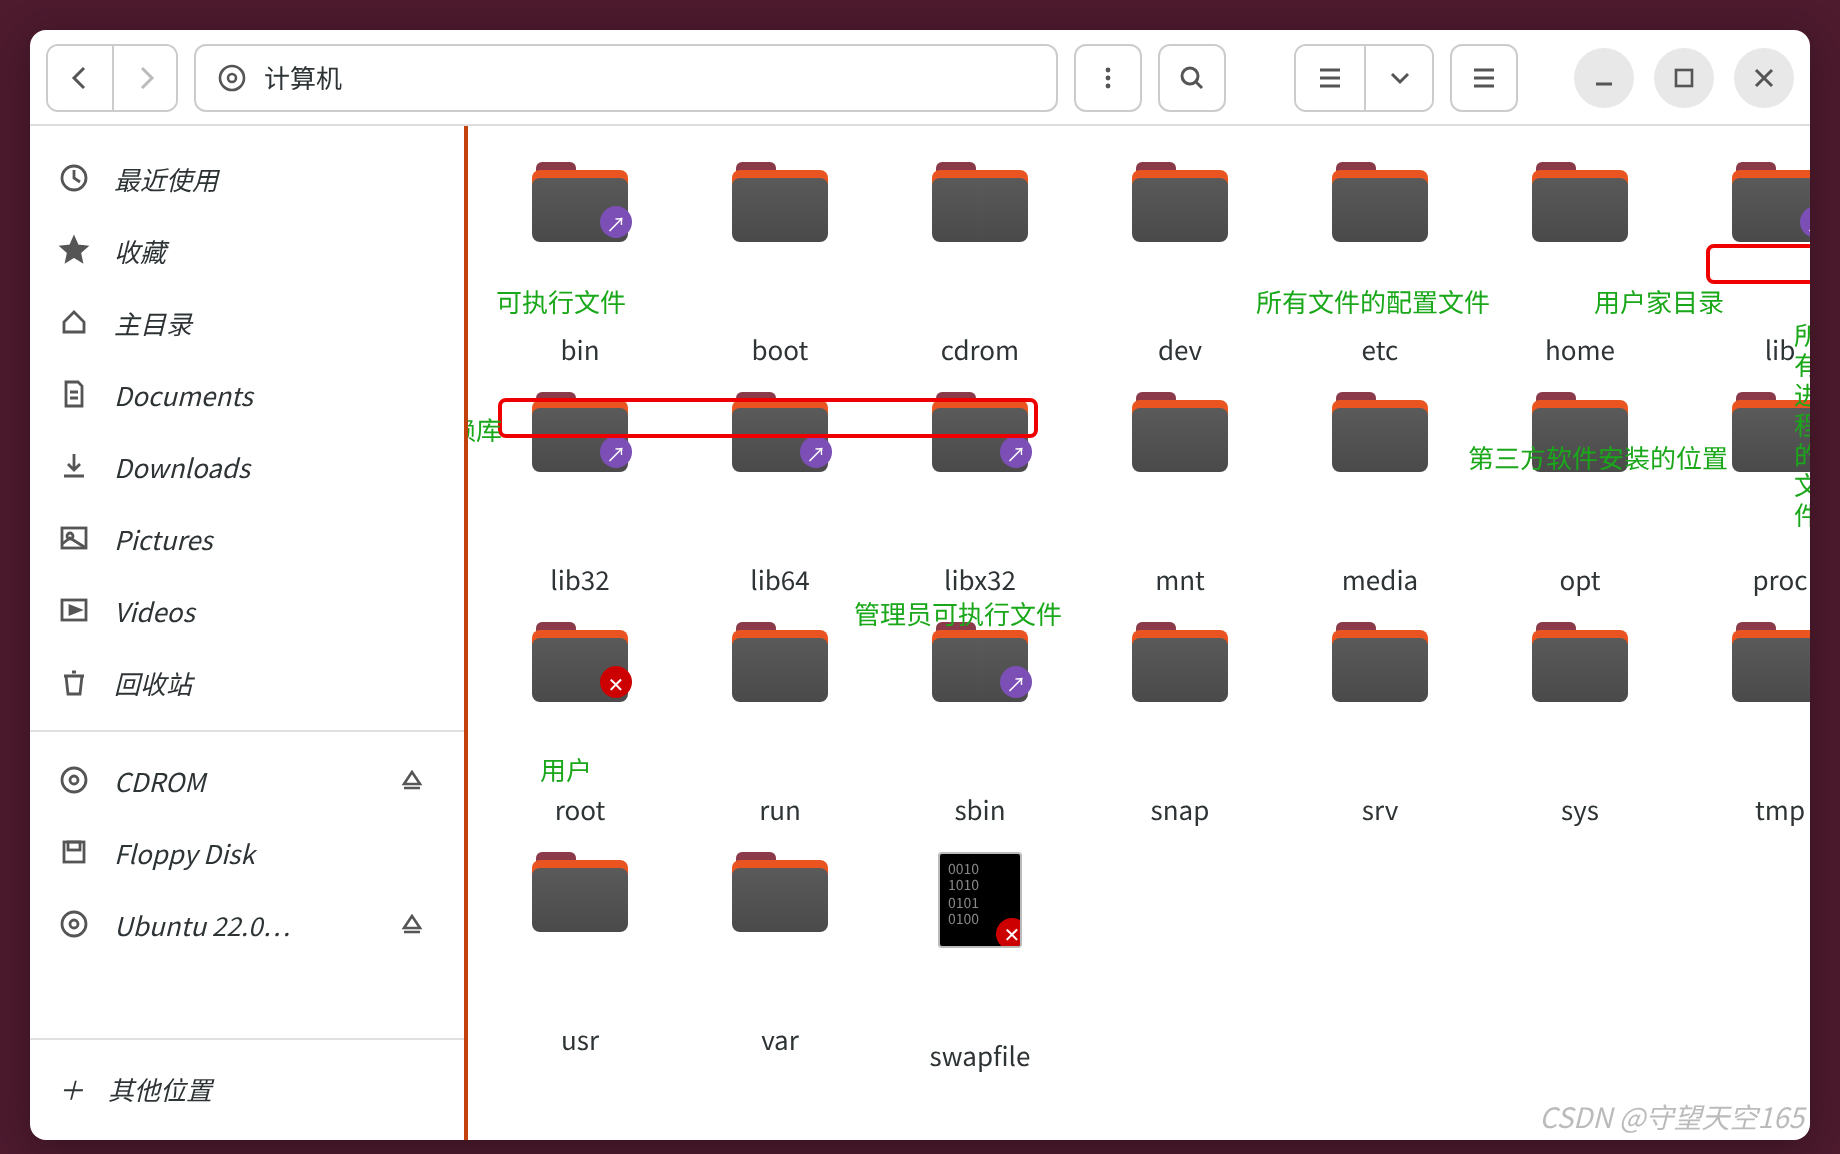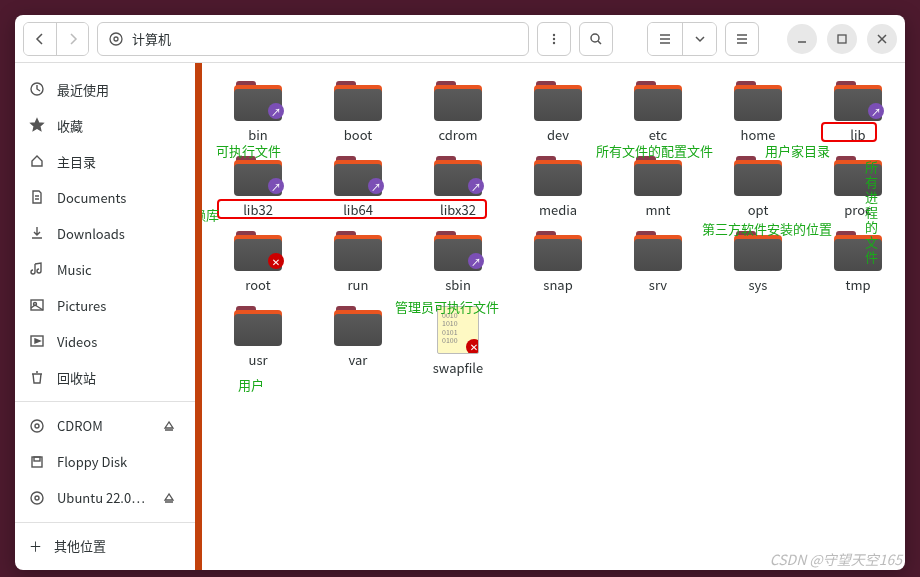--- a/index.html
+++ b/index.html
@@ -9,39 +9,39 @@
 .nav-btns { display: flex; border: 1px solid #ccc; border-radius: 6px; overflow: hidden; }
 .nav-btn { width: 32px; height: 32px; display: flex; align-items: center; justify-content: center; background: #fff; cursor: pointer; }
 .nav-btn + .nav-btn { border-left: 1px solid #ccc; }
 .pathbar { flex: 1; height: 34px; border: 1px solid #ccc; border-radius: 6px; display: flex; align-items: center; padding: 0 10px; gap: 8px; }
 .tb-btn { width: 34px; height: 34px; border: 1px solid #ccc; border-radius: 6px; display: flex; align-items: center; justify-content: center; background: #fff; cursor: pointer; }
 .view-group { display: flex; border: 1px solid #ccc; border-radius: 6px; overflow: hidden; }
 .view-group .vbtn { width: 34px; height: 32px; display: flex; align-items: center; justify-content: center; background: #fff; cursor: pointer; }
 .view-group .vbtn + .vbtn { border-left: 1px solid #ccc; }
 .win-ctrl { width: 30px; height: 30px; border-radius: 50%; background: #e8e8e8; display: flex; align-items: center; justify-content: center; cursor: pointer; margin-left: 2px; }
 .body { flex: 1; display: flex; overflow: hidden; }
-.sidebar { width: 187px; border-right: 7px solid #c2410c; padding: 8px 0; overflow-y: auto; display: flex; flex-direction: column; }
+.sidebar { width: 219px; border-right: 2px solid #c2410c; padding: 8px 0; overflow-y: auto; display: flex; flex-direction: column; font-style: italic; }
 .side-item { height: 36px; display: flex; align-items: center; padding: 0 14px; gap: 12px; cursor: pointer; }
 .side-item .lbl { flex: 1; white-space: nowrap; overflow: hidden; text-overflow: ellipsis; }
 .side-sep { height: 1px; background: #e0e0e0; margin: 6px 0; }
 .eject { width: 24px; height: 24px; border-radius: 4px; display: flex; align-items: center; justify-content: center; }
 .side-spacer { flex: 1; }
 .content { flex: 1; position: relative; padding: 18px 10px; overflow: auto; }
 .grid { display: grid; grid-template-columns: repeat(7, 92px); gap: 12px 8px; justify-content: start; }
 .item { display: flex; flex-direction: column; align-items: center; gap: 4px; cursor: pointer; position: relative; }
 .folder { width: 48px; height: 40px; position: relative; }
 .folder .tab { position: absolute; top: 0; left: 2px; width: 20px; height: 8px; background: #8b3a4a; border-radius: 3px 3px 0 0; }
 .folder .orange { position: absolute; top: 4px; left: 0; width: 48px; height: 10px; background: #e95420; border-radius: 4px 4px 0 0; }
 .folder .front { position: absolute; top: 8px; left: 0; width: 48px; height: 32px; background: linear-gradient(#5a5a5a,#4a4a4a); border-radius: 4px; }
 .badge { position: absolute; width: 16px; height: 16px; border-radius: 50%; display: flex; align-items: center; justify-content: center; font-size: 10px; color: #fff; }
 .badge.link { background: #7b4fb5; bottom: 2px; right: -2px; }
 .badge.lock { background: #cc0000; bottom: 2px; right: -2px; }
-.file { width: 42px; height: 48px; background: #fef9c3; border: 1px solid #bbb; border-radius: 2px; position: relative; font-size: 7px; color: #888; padding: 4px; line-height: 1.2; overflow: hidden; }
+.file { width: 42px; height: 48px; background: #000000; border: 1px solid #bbb; border-radius: 2px; position: relative; font-size: 7px; color: #888; padding: 4px; line-height: 1.2; overflow: hidden; }
 .file .badge { bottom: -2px; right: -4px; }
-.caption { font-size: 13px; text-align: center; }
+.caption { font-size: 13px; text-align: center; margin-top: 40px; }
 .highlight-red { position: absolute; border: 2px solid #e00; border-radius: 4px; pointer-events: none; }
 .annot { position: absolute; color: #1aa81a; font-size: 13px; pointer-events: none; white-space: nowrap; }
 .annot.vert { writing-mode: vertical-rl; text-orientation: upright; letter-spacing: 2px; }
 .watermark { position: absolute; bottom: 8px; right: 18px; color: rgba(120,120,120,.5); font-size: 14px; font-style: italic; }
 svg { display: block; }
 </style>
 </head>
 <body>
 
 <div class="window">
@@ -144,26 +144,20 @@
       <span class="lbl">Documents</span>
     </div>
           <div class="side-item">
       <svg width="16" height="16" stroke="#555" stroke-width="1.4" fill="none">
               <path d="M8 2v8m-3-3l3 3 3-3M3 13h10"></path>
             </svg>
       <span class="lbl">Downloads</span>
     </div>
           <div class="side-item">
       <svg width="16" height="16" stroke="#555" stroke-width="1.4" fill="none">
-              <path d="M6 3v8a2 2 0 11-2-2M6 3l6-1v8a2 2 0 11-2-2"></path>
-            </svg>
-      <span class="lbl">Music</span>
-    </div>
-          <div class="side-item">
-      <svg width="16" height="16" stroke="#555" stroke-width="1.4" fill="none">
               <rect x="2" y="3" width="12" height="10"></rect>
               <circle cx="6" cy="7" r="1.5"></circle>
               <path d="M2 11l4-3 8 5"></path>
             </svg>
       <span class="lbl">Pictures</span>
     </div>
           <div class="side-item">
       <svg width="16" height="16" stroke="#555" stroke-width="1.4" fill="none">
               <rect x="2" y="3" width="12" height="10"></rect>
               <path d="M6 6l5 2-5 2z" fill="#555"></path>
@@ -306,29 +300,29 @@
               <div class="badge link">↗</div>
             </div>
       <div class="caption">libx32</div>
     </div>
           <div class="item">
       <div class="folder">
               <div class="tab"></div>
               <div class="orange"></div>
               <div class="front"></div>
             </div>
+      <div class="caption">mnt</div>
+    </div>
+          <div class="item">
+      <div class="folder">
+              <div class="tab"></div>
+              <div class="orange"></div>
+              <div class="front"></div>
+            </div>
       <div class="caption">media</div>
-    </div>
-          <div class="item">
-      <div class="folder">
-              <div class="tab"></div>
-              <div class="orange"></div>
-              <div class="front"></div>
-            </div>
-      <div class="caption">mnt</div>
     </div>
           <div class="item">
       <div class="folder">
               <div class="tab"></div>
               <div class="orange"></div>
               <div class="front"></div>
             </div>
       <div class="caption">opt</div>
     </div>
           <div class="item">

